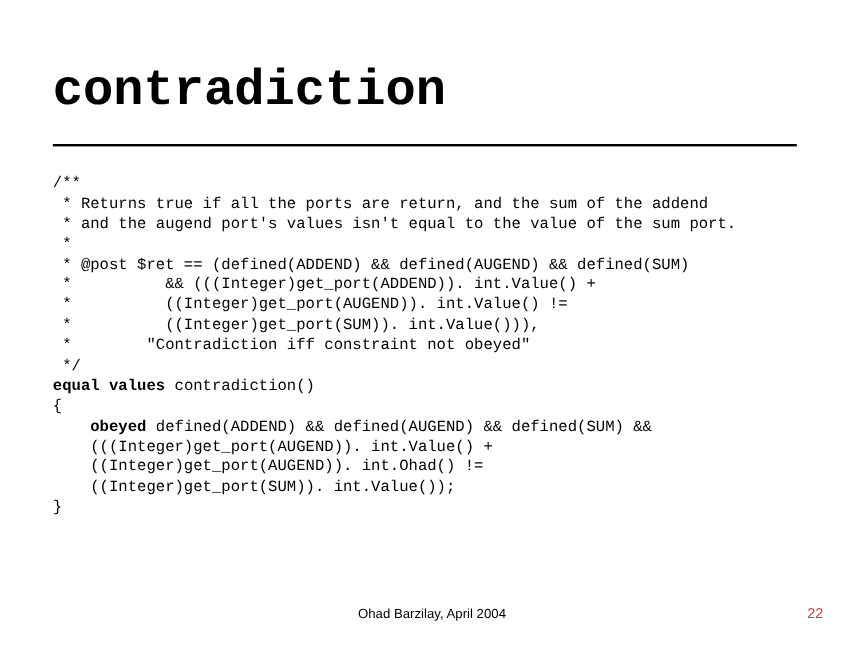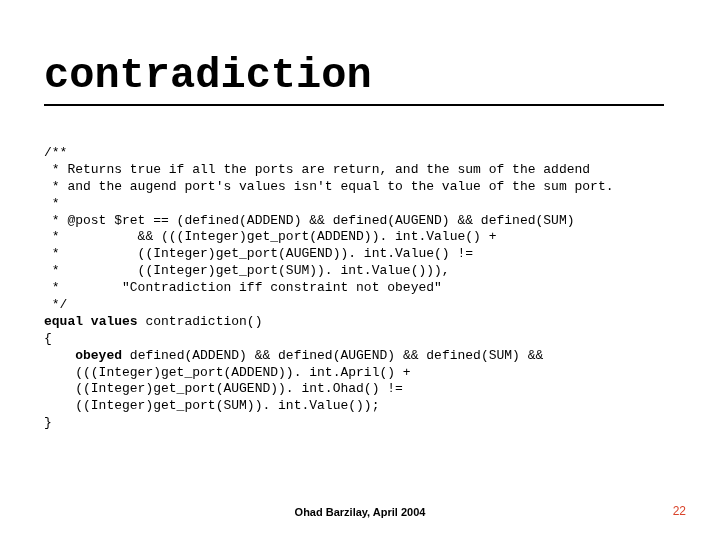--- a/index.html
+++ b/index.html
@@ -20,21 +20,21 @@
   }
   .title {
     position: absolute;
     top: 52px;
     left: 44px;
     font-family: "Courier New", Courier, monospace;
     font-weight: bold;
     font-size: 42px;
     letter-spacing: 0px;
     border-bottom: 2px solid #000;
-    padding-bottom: 4px;
+    padding-bottom: 20px;
     width: 620px;
   }
   .code {
     position: absolute;
     top: 145px;
     left: 44px;
     font-family: "Courier New", Courier, monospace;
     font-size: 13px;
     line-height: 1.3;
     white-space: pre;
@@ -44,21 +44,20 @@
     font-weight: bold;
   }
   .footer {
     position: absolute;
     bottom: 22px;
     left: 0;
     width: 100%;
     text-align: center;
     font-size: 11px;
     color: #000;
-    font-weight: bold;
   }
   .pagenum {
     position: absolute;
     bottom: 22px;
     right: 34px;
     font-size: 12px;
     color: #d9432a;
   }
 </style>
 </head>
@@ -74,21 +73,21 @@
 <span> *</span>
 <span> * @post $ret == (defined(ADDEND) &amp;&amp; defined(AUGEND) &amp;&amp; defined(SUM)</span>
 <span> *          &amp;&amp; (((Integer)get_port(ADDEND)). int.Value() +</span>
 <span> *          ((Integer)get_port(AUGEND)). int.Value() !=</span>
 <span> *          ((Integer)get_port(SUM)). int.Value())),</span>
 <span> *        "Contradiction iff constraint not obeyed"</span>
 <span> */</span>
 <span class="kw">equal</span> <span class="kw">values</span><span> contradiction()</span>
 <span>{</span>
 <span>    </span><span class="kw">obeyed</span><span> defined(ADDEND) &amp;&amp; defined(AUGEND) &amp;&amp; defined(SUM) &amp;&amp;</span>
-<span>    (((Integer)get_port(ADDEND)). int.April() +</span>
+<span>    (((Integer)get_port(AUGEND)). int.Value() +</span>
 <span>    ((Integer)get_port(AUGEND)). int.Ohad() !=</span>
 <span>    ((Integer)get_port(SUM)). int.Value());</span>
 <span>}</span></div>
 
   <div class="footer">Ohad Barzilay, April 2004</div>
   <div class="pagenum">22</div>
 
 </div>
 
 </body></html>

